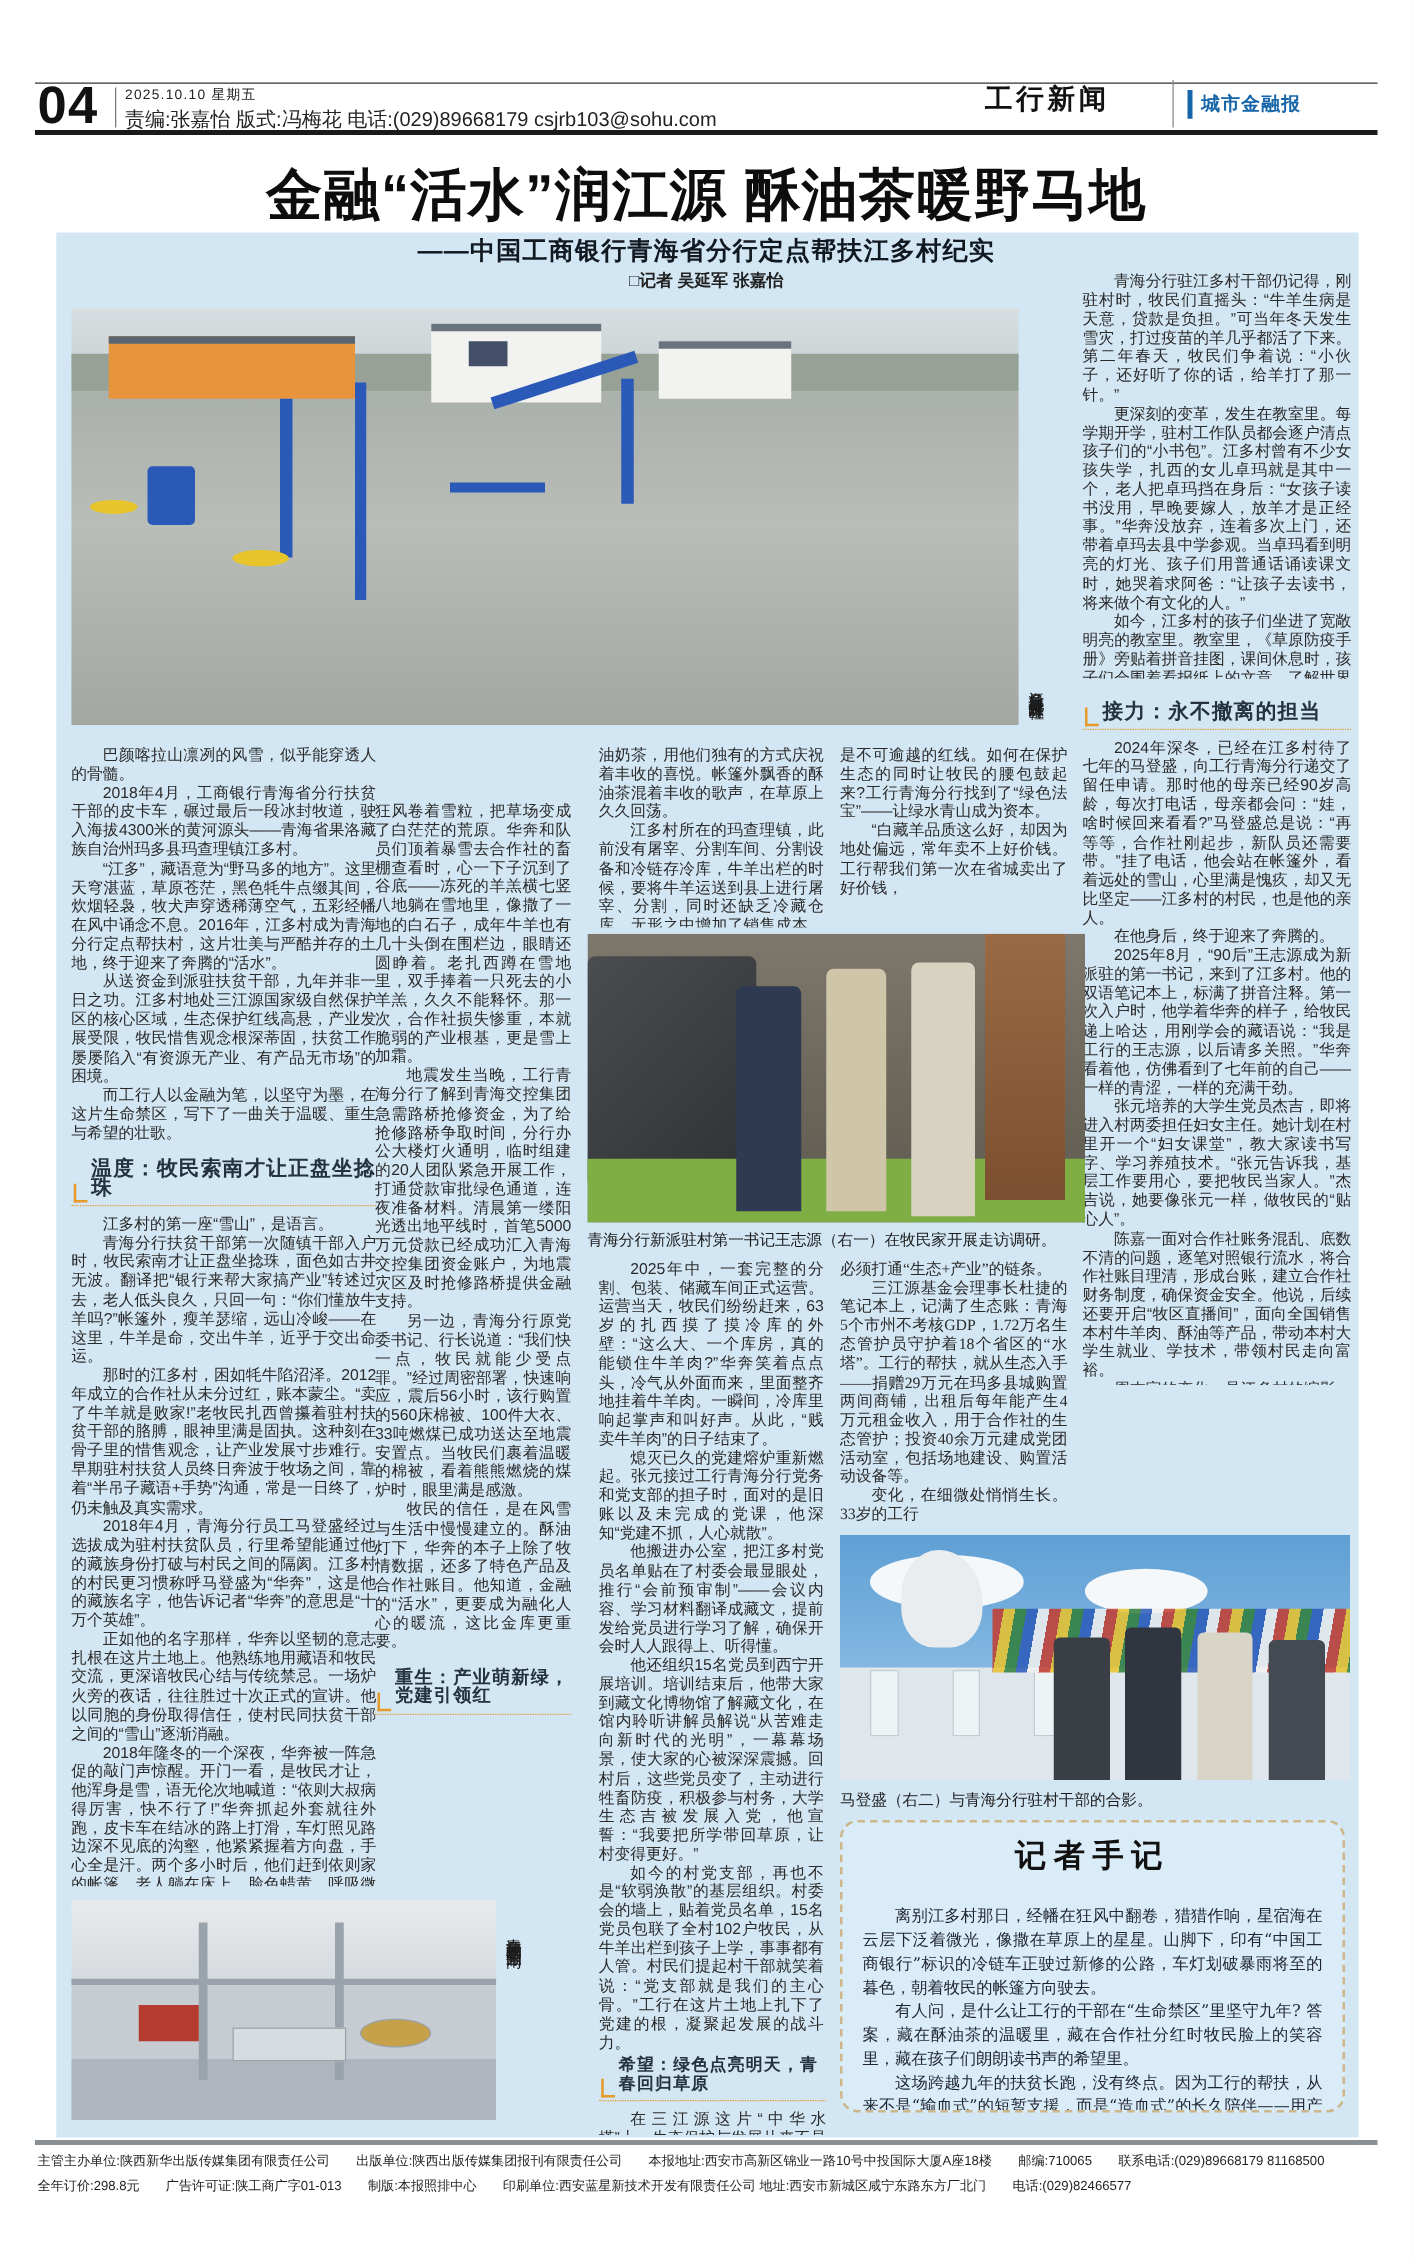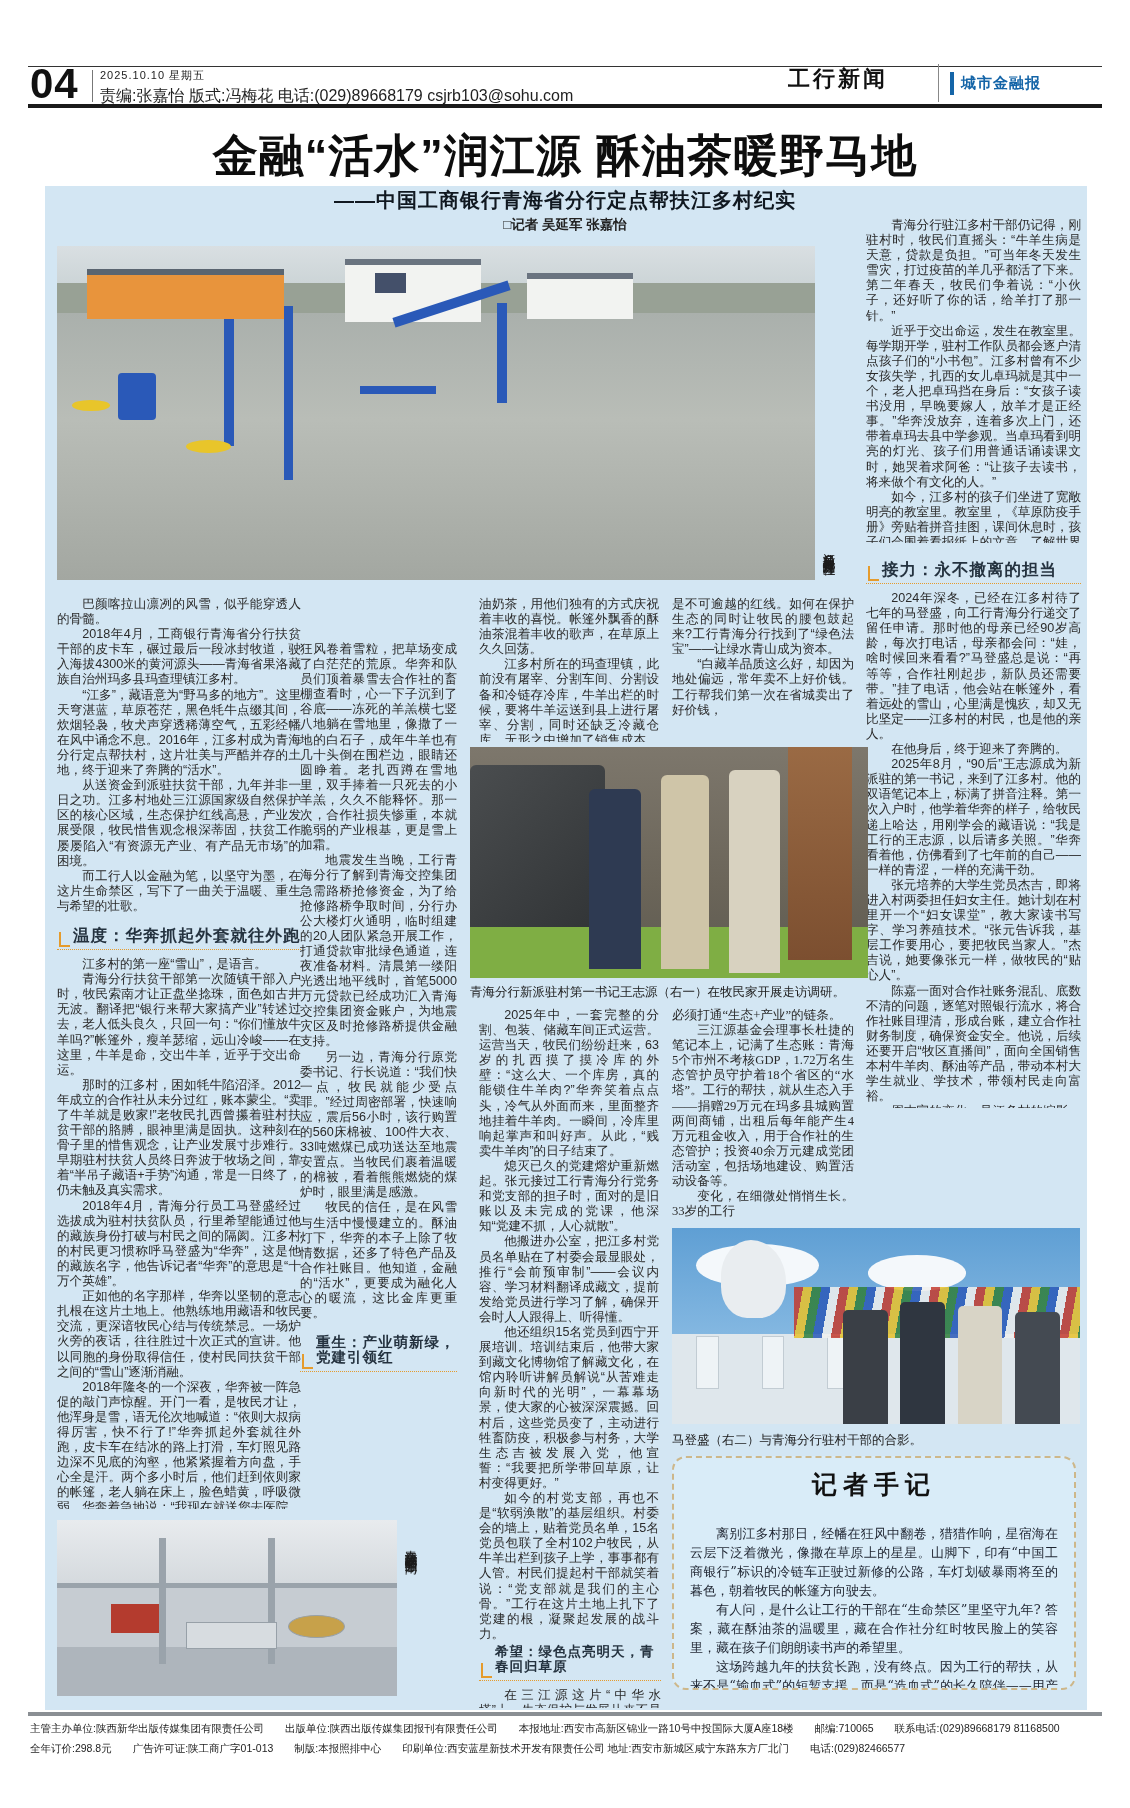--- a/index.html
+++ b/index.html
@@ -124,21 +124,21 @@
     <div class="p1-blue" style="left:8%;top:38%;width:5%;height:14%;border-radius:4px;"></div>
     <div class="p1-blue" style="left:40%;top:42%;width:10%;height:2.4%;"></div>
     <div class="p1-yellow" style="left:17%;top:58%;width:6%;height:4%;"></div>
     <div class="p1-yellow" style="left:2%;top:46%;width:5%;height:3.4%;"></div>
   </div>
   <div class="vcap" style="left:820px;top:543px;height:120px;">江多村异地搬迁点嘛丹社区。</div>
 
   <div class="col" style="left:866px;top:218px;width:215px;height:325px;">
     <div>
         <p>青海分行驻江多村干部仍记得，刚驻村时，牧民们直摇头：“牛羊生病是天意，贷款是负担。”可当年冬天发生雪灾，打过疫苗的羊几乎都活了下来。第二年春天，牧民们争着说：“小伙子，还好听了你的话，给羊打了那一针。”</p>
-        <p>近乎于交出命运，发生在教室里。每学期开学，驻村工作队员都会逐户清点孩子们的“小书包”。江多村曾有不少女孩失学，扎西的女儿卓玛就是其中一个，老人把卓玛挡在身后：“女孩子读书没用，早晚要嫁人，放羊才是正经事。”华奔没放弃，连着多次上门，还带着卓玛去县中学参观。当卓玛看到明亮的灯光、孩子们用普通话诵读课文时，她哭着求阿爸：“让孩子去读书，将来做个有文化的人。”</p>
+        <p>更深刻的变革，发生在教室里。每学期开学，驻村工作队员都会逐户清点孩子们的“小书包”。江多村曾有不少女孩失学，扎西的女儿卓玛就是其中一个，老人把卓玛挡在身后：“女孩子读书没用，早晚要嫁人，放羊才是正经事。”华奔没放弃，连着多次上门，还带着卓玛去县中学参观。当卓玛看到明亮的灯光、孩子们用普通话诵读课文时，她哭着求阿爸：“让孩子去读书，将来做个有文化的人。”</p>
         <p>如今，江多村的孩子们坐进了宽敞明亮的教室里。教室里，《草原防疫手册》旁贴着拼音挂图，课间休息时，孩子们会围着看报纸上的文章，了解世界各地的消息。那群爱笑的孩子，能用普通话背“黄河之水天上来”。华奔笑着，眼角的皱纹里藏着风霜，那是岁月留下的勋章，也是希望的印记。</p>
       </div>
   </div>
   <div class="col" style="left:866px;top:548px;width:215px;height:560px;">
     <div class="sec-h">接力：永不撤离的担当</div>
     <div>
         <p>2024年深冬，已经在江多村待了七年的马登盛，向工行青海分行递交了留任申请。那时他的母亲已经90岁高龄，每次打电话，母亲都会问：“娃，啥时候回来看看?”马登盛总是说：“再等等，合作社刚起步，新队员还需要带。”挂了电话，他会站在帐篷外，看着远处的雪山，心里满是愧疚，却又无比坚定——江多村的村民，也是他的亲人。</p>
         <p>在他身后，终于迎来了奔腾的。</p>
         <p>2025年8月，“90后”王志源成为新派驻的第一书记，来到了江多村。他的双语笔记本上，标满了拼音注释。第一次入户时，他学着华奔的样子，给牧民递上哈达，用刚学会的藏语说：“我是工行的王志源，以后请多关照。”华奔看着他，仿佛看到了七年前的自己——一样的青涩，一样的充满干劲。</p>
         <p>张元培养的大学生党员杰吉，即将进入村两委担任妇女主任。她计划在村里开一个“妇女课堂”，教大家读书写字、学习养殖技术。“张元告诉我，基层工作要用心，要把牧民当家人。”杰吉说，她要像张元一样，做牧民的“贴心人”。</p>
@@ -149,21 +149,21 @@
   </div>
 
   <div class="col" style="left:57px;top:597px;width:244px;height:912px;">
     <div>
         <p>巴颜喀拉山凛冽的风雪，似乎能穿透人的骨髓。</p>
         <p>2018年4月，工商银行青海省分行扶贫干部的皮卡车，碾过最后一段冰封牧道，驶入海拔4300米的黄河源头——青海省果洛藏族自治州玛多县玛查理镇江多村。</p>
         <p>“江多”，藏语意为“野马多的地方”。这里天穹湛蓝，草原苍茫，黑色牦牛点缀其间，炊烟轻袅，牧犬声穿透稀薄空气，五彩经幡在风中诵念不息。2016年，江多村成为青海分行定点帮扶村，这片壮美与严酷并存的土地，终于迎来了奔腾的“活水”。</p>
         <p>从送资金到派驻扶贫干部，九年并非一日之功。江多村地处三江源国家级自然保护区的核心区域，生态保护红线高悬，产业发展受限，牧民惜售观念根深蒂固，扶贫工作屡屡陷入“有资源无产业、有产品无市场”的困境。</p>
         <p>而工行人以金融为笔，以坚守为墨，在这片生命禁区，写下了一曲关于温暖、重生与希望的壮歌。</p>
       </div>
-    <div class="sec-h">温度：华奔抓起外套就往外跑</div>
+    <div class="sec-h">温度：牧民索南才让正盘坐捻珠</div>
     <div>
         <p>江多村的第一座“雪山”，是语言。</p>
         <p>青海分行扶贫干部第一次随镇干部入户时，牧民索南才让正盘坐捻珠，面色如古井无波。翻译把“银行来帮大家搞产业”转述过去，老人低头良久，只回一句：“你们懂放牛羊吗?”帐篷外，瘦羊瑟缩，远山冷峻——在这里，牛羊是命，交出牛羊，近乎于交出命运。</p>
         <p>那时的江多村，困如牦牛陷沼泽。2012年成立的合作社从未分过红，账本蒙尘。“卖了牛羊就是败家!”老牧民扎西曾攥着驻村扶贫干部的胳膊，眼神里满是固执。这种刻在骨子里的惜售观念，让产业发展寸步难行。早期驻村扶贫人员终日奔波于牧场之间，靠着“半吊子藏语+手势”沟通，常是一日终了，仍未触及真实需求。</p>
         <p>2018年4月，青海分行员工马登盛经过选拔成为驻村扶贫队员，行里希望能通过他的藏族身份打破与村民之间的隔阂。江多村的村民更习惯称呼马登盛为“华奔”，这是他的藏族名字，他告诉记者“华奔”的意思是“十万个英雄”。</p>
         <p>正如他的名字那样，华奔以坚韧的意志扎根在这片土地上。他熟练地用藏语和牧民交流，更深谙牧民心结与传统禁忌。一场炉火旁的夜话，往往胜过十次正式的宣讲。他以同胞的身份取得信任，使村民同扶贫干部之间的“雪山”逐渐消融。</p>
         <p>2018年隆冬的一个深夜，华奔被一阵急促的敲门声惊醒。开门一看，是牧民才让，他浑身是雪，语无伦次地喊道：“依则大叔病得厉害，快不行了!”华奔抓起外套就往外跑，皮卡车在结冰的路上打滑，车灯照见路边深不见底的沟壑，他紧紧握着方向盘，手心全是汗。两个多小时后，他们赶到依则家的帐篷，老人躺在床上，脸色蜡黄，呼吸微弱。华奔着急地说：“我现在就送您去医院，您坚持住。”到了县医院才知道，依则患的是肺心病，还好送医及时，顺利得到了救治。现在，依则每次见到华奔，都会端上一碗热腾腾的奶茶，用不太流利的汉语说：“工行干部，好!”</p>
       </div>
   </div>
 

